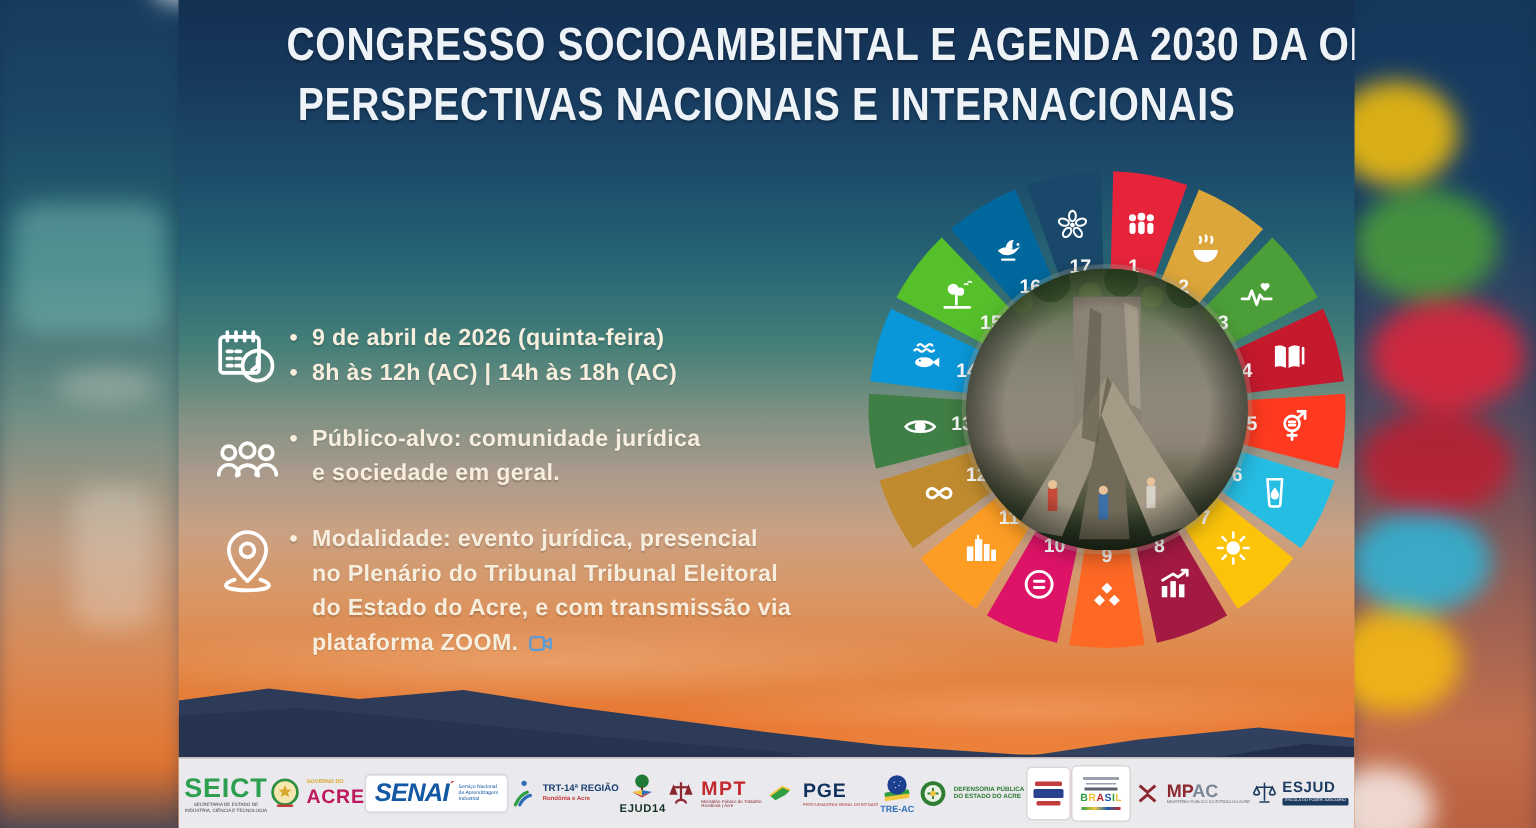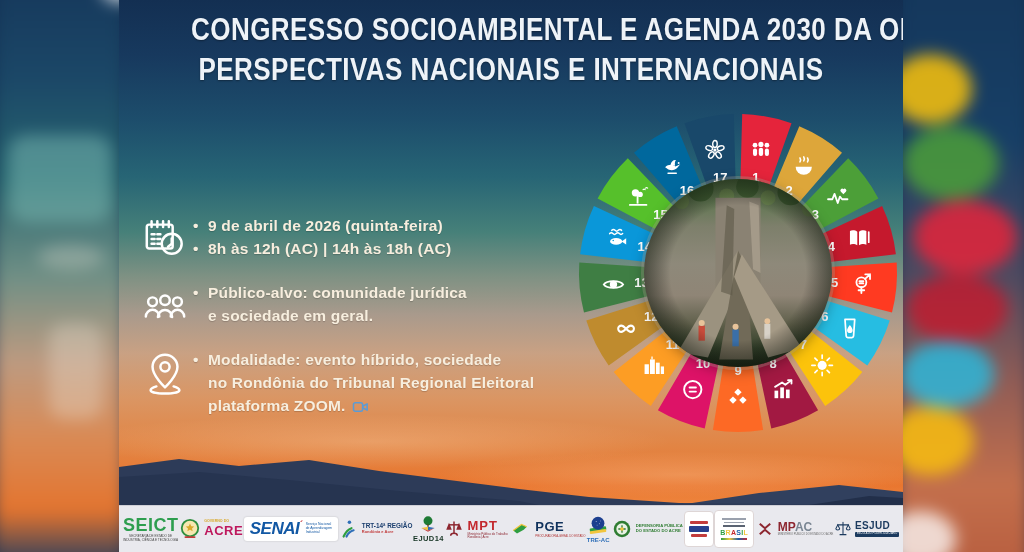--- a/index.html
+++ b/index.html
@@ -116,22 +116,23 @@
           <div class="d-icon">
             <svg viewBox="0 0 24 24" fill="#fff">
               <g stroke="#fff" stroke-width="1.3" fill="none" stroke-linecap="round" stroke-linejoin="round">
                 <path d="M12 2.5 C8.4 2.5 5.5 5.3 5.5 8.8 C5.5 13.6 12 19.5 12 19.5 S18.5 13.6 18.5 8.8 C18.5 5.3 15.6 2.5 12 2.5 Z"></path>
                 <circle cx="12" cy="8.8" r="2.4"></circle>
                 <path d="M7.5 19 C5.6 19.6 4.5 20.4 4.5 21 C4.5 22 7.9 22.7 12 22.7 S19.5 22 19.5 21 C19.5 20.4 18.4 19.6 16.5 19"></path>
               </g>
             </svg>
           </div>
           <div>
-            <div class="d-line"><span class="blt">•</span><span>Modalidade: evento híbrido, sociedade</span></div>
-            <div class="d-line"><span class="blt off">•</span><span>no Rondônia do Tribunal Regional Eleitoral</span></div>
+            <div class="d-line"><span class="blt">•</span><span>Modalidade: evento jurídica, presencial</span></div>
+            <div class="d-line"><span class="blt off">•</span><span>no Plenário do Tribunal Tribunal Eleitoral</span></div>
+            <div class="d-line"><span class="blt off">•</span><span>do Estado do Acre, e com transmissão via</span></div>
             <div class="d-line"><span class="blt off">•</span><span>plataforma ZOOM.</span><span class="cam"><svg width="17" height="14" viewBox="0 0 24 20">
                   <g stroke="#5b9bd5" stroke-width="2.2" fill="none" stroke-linejoin="round">
                     <rect x="2" y="4" width="13" height="12" rx="2.5"></rect>
                     <path d="M15 9 L21.5 5.5 V14.5 L15 11"></path>
                   </g>
                 </svg></span></div>
           </div>
         </div>
       </div>
 

